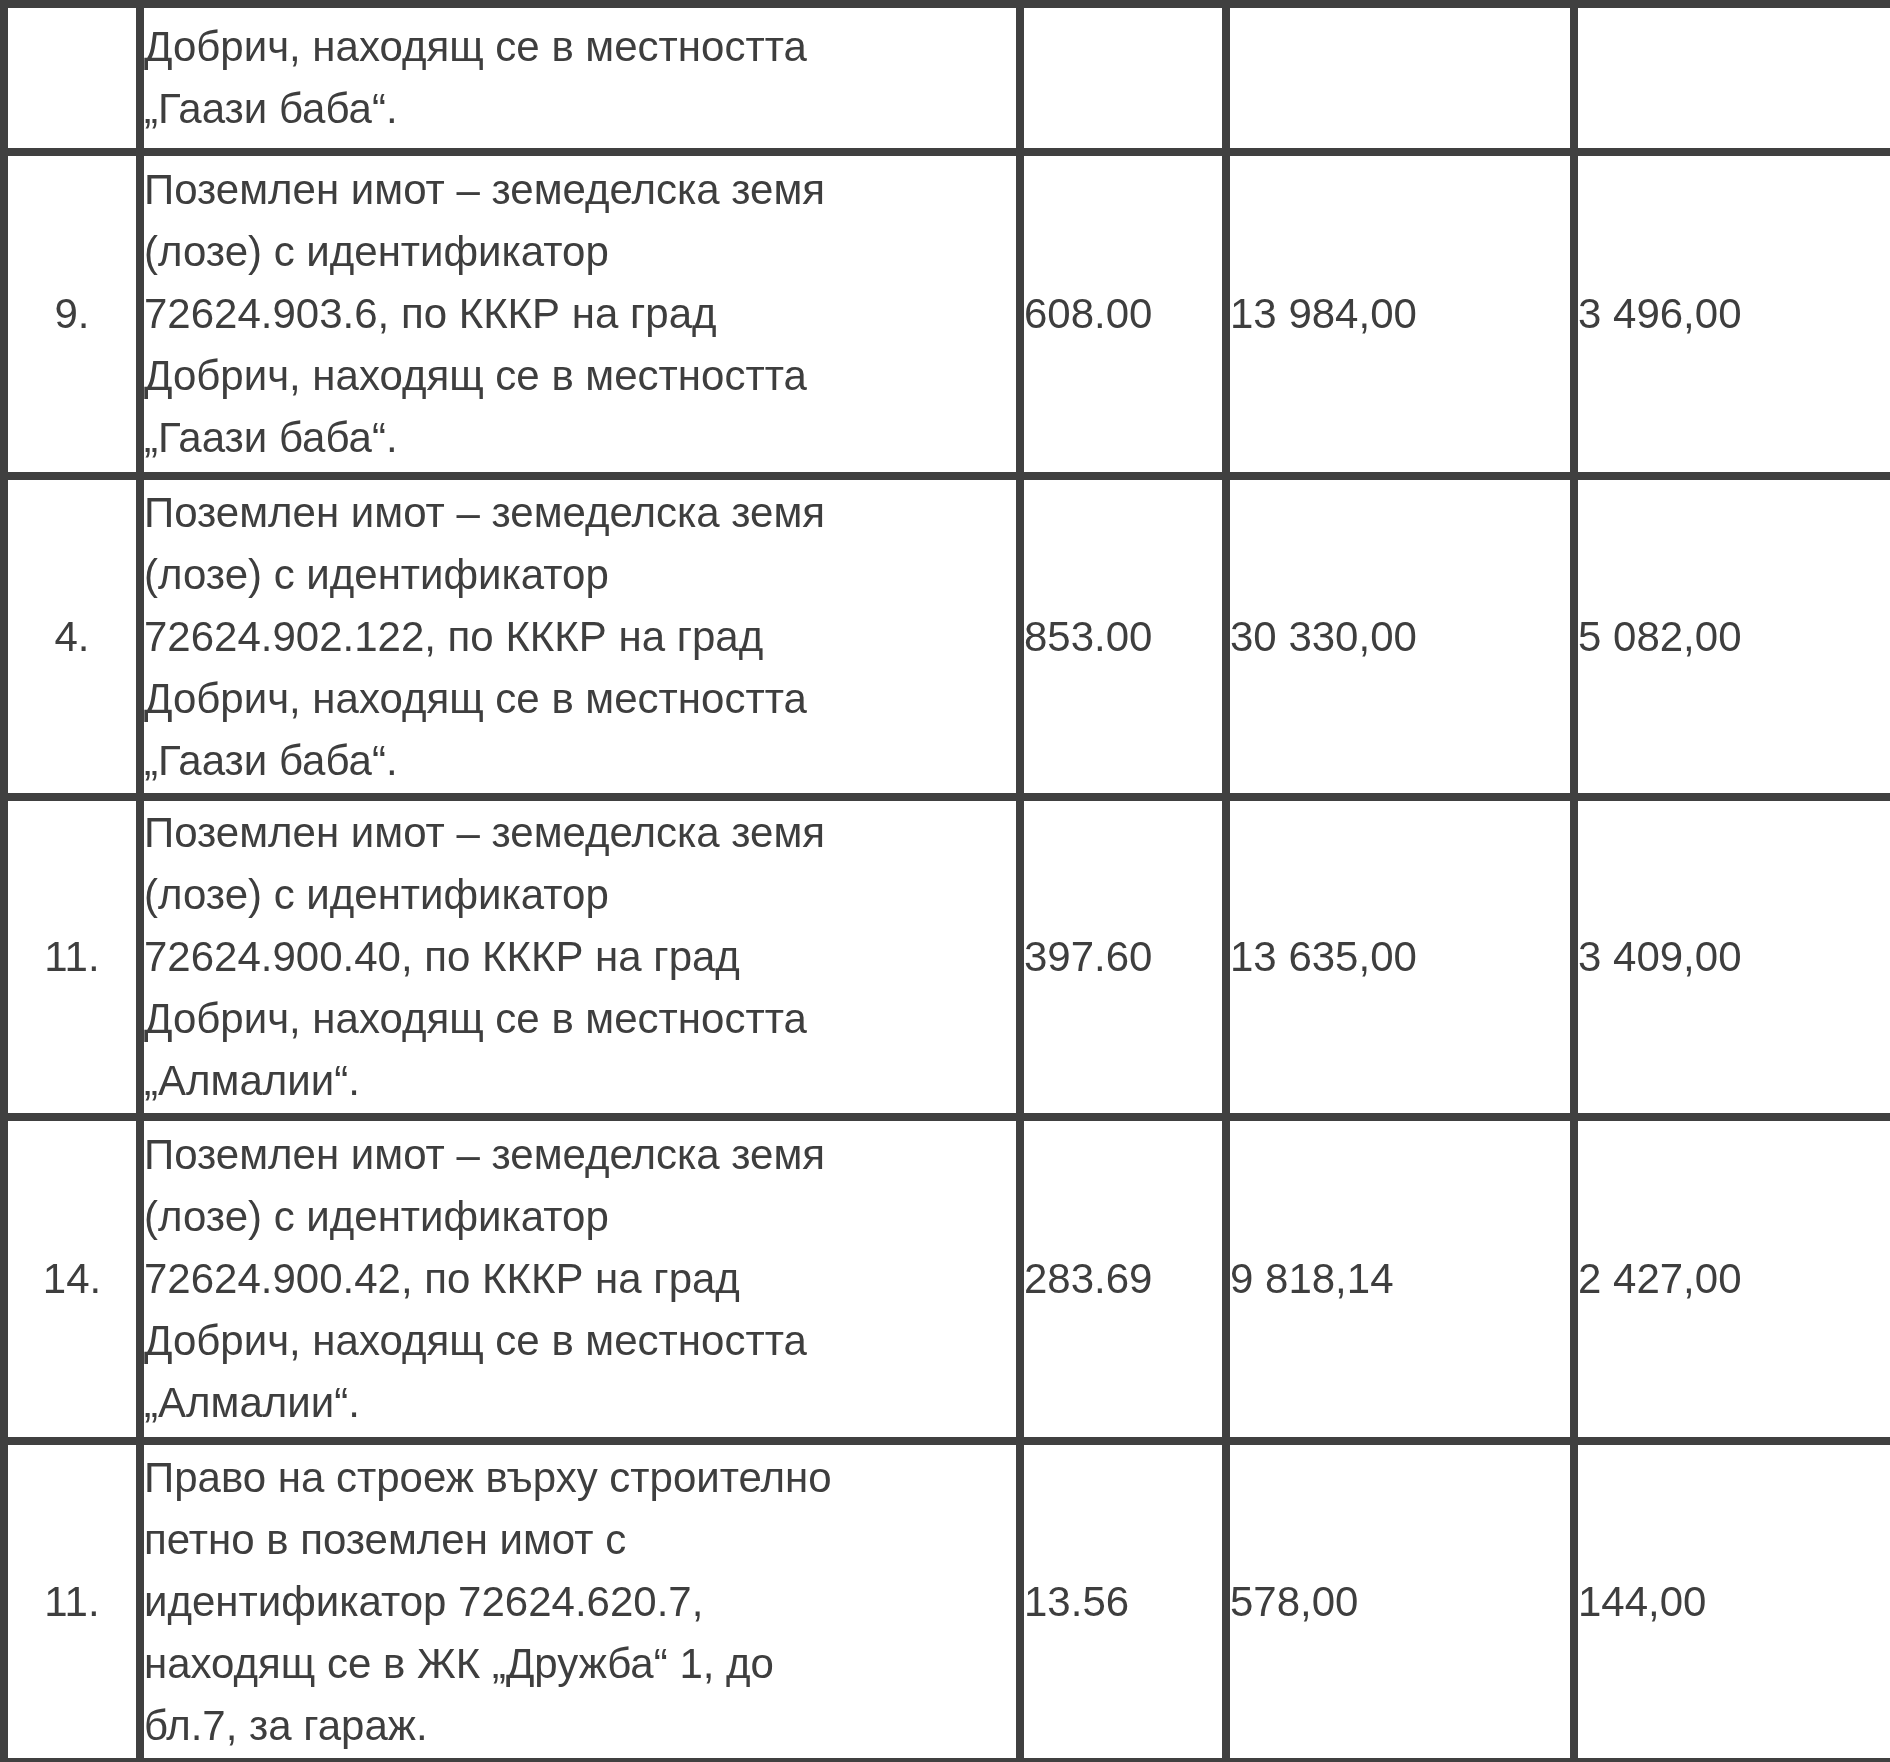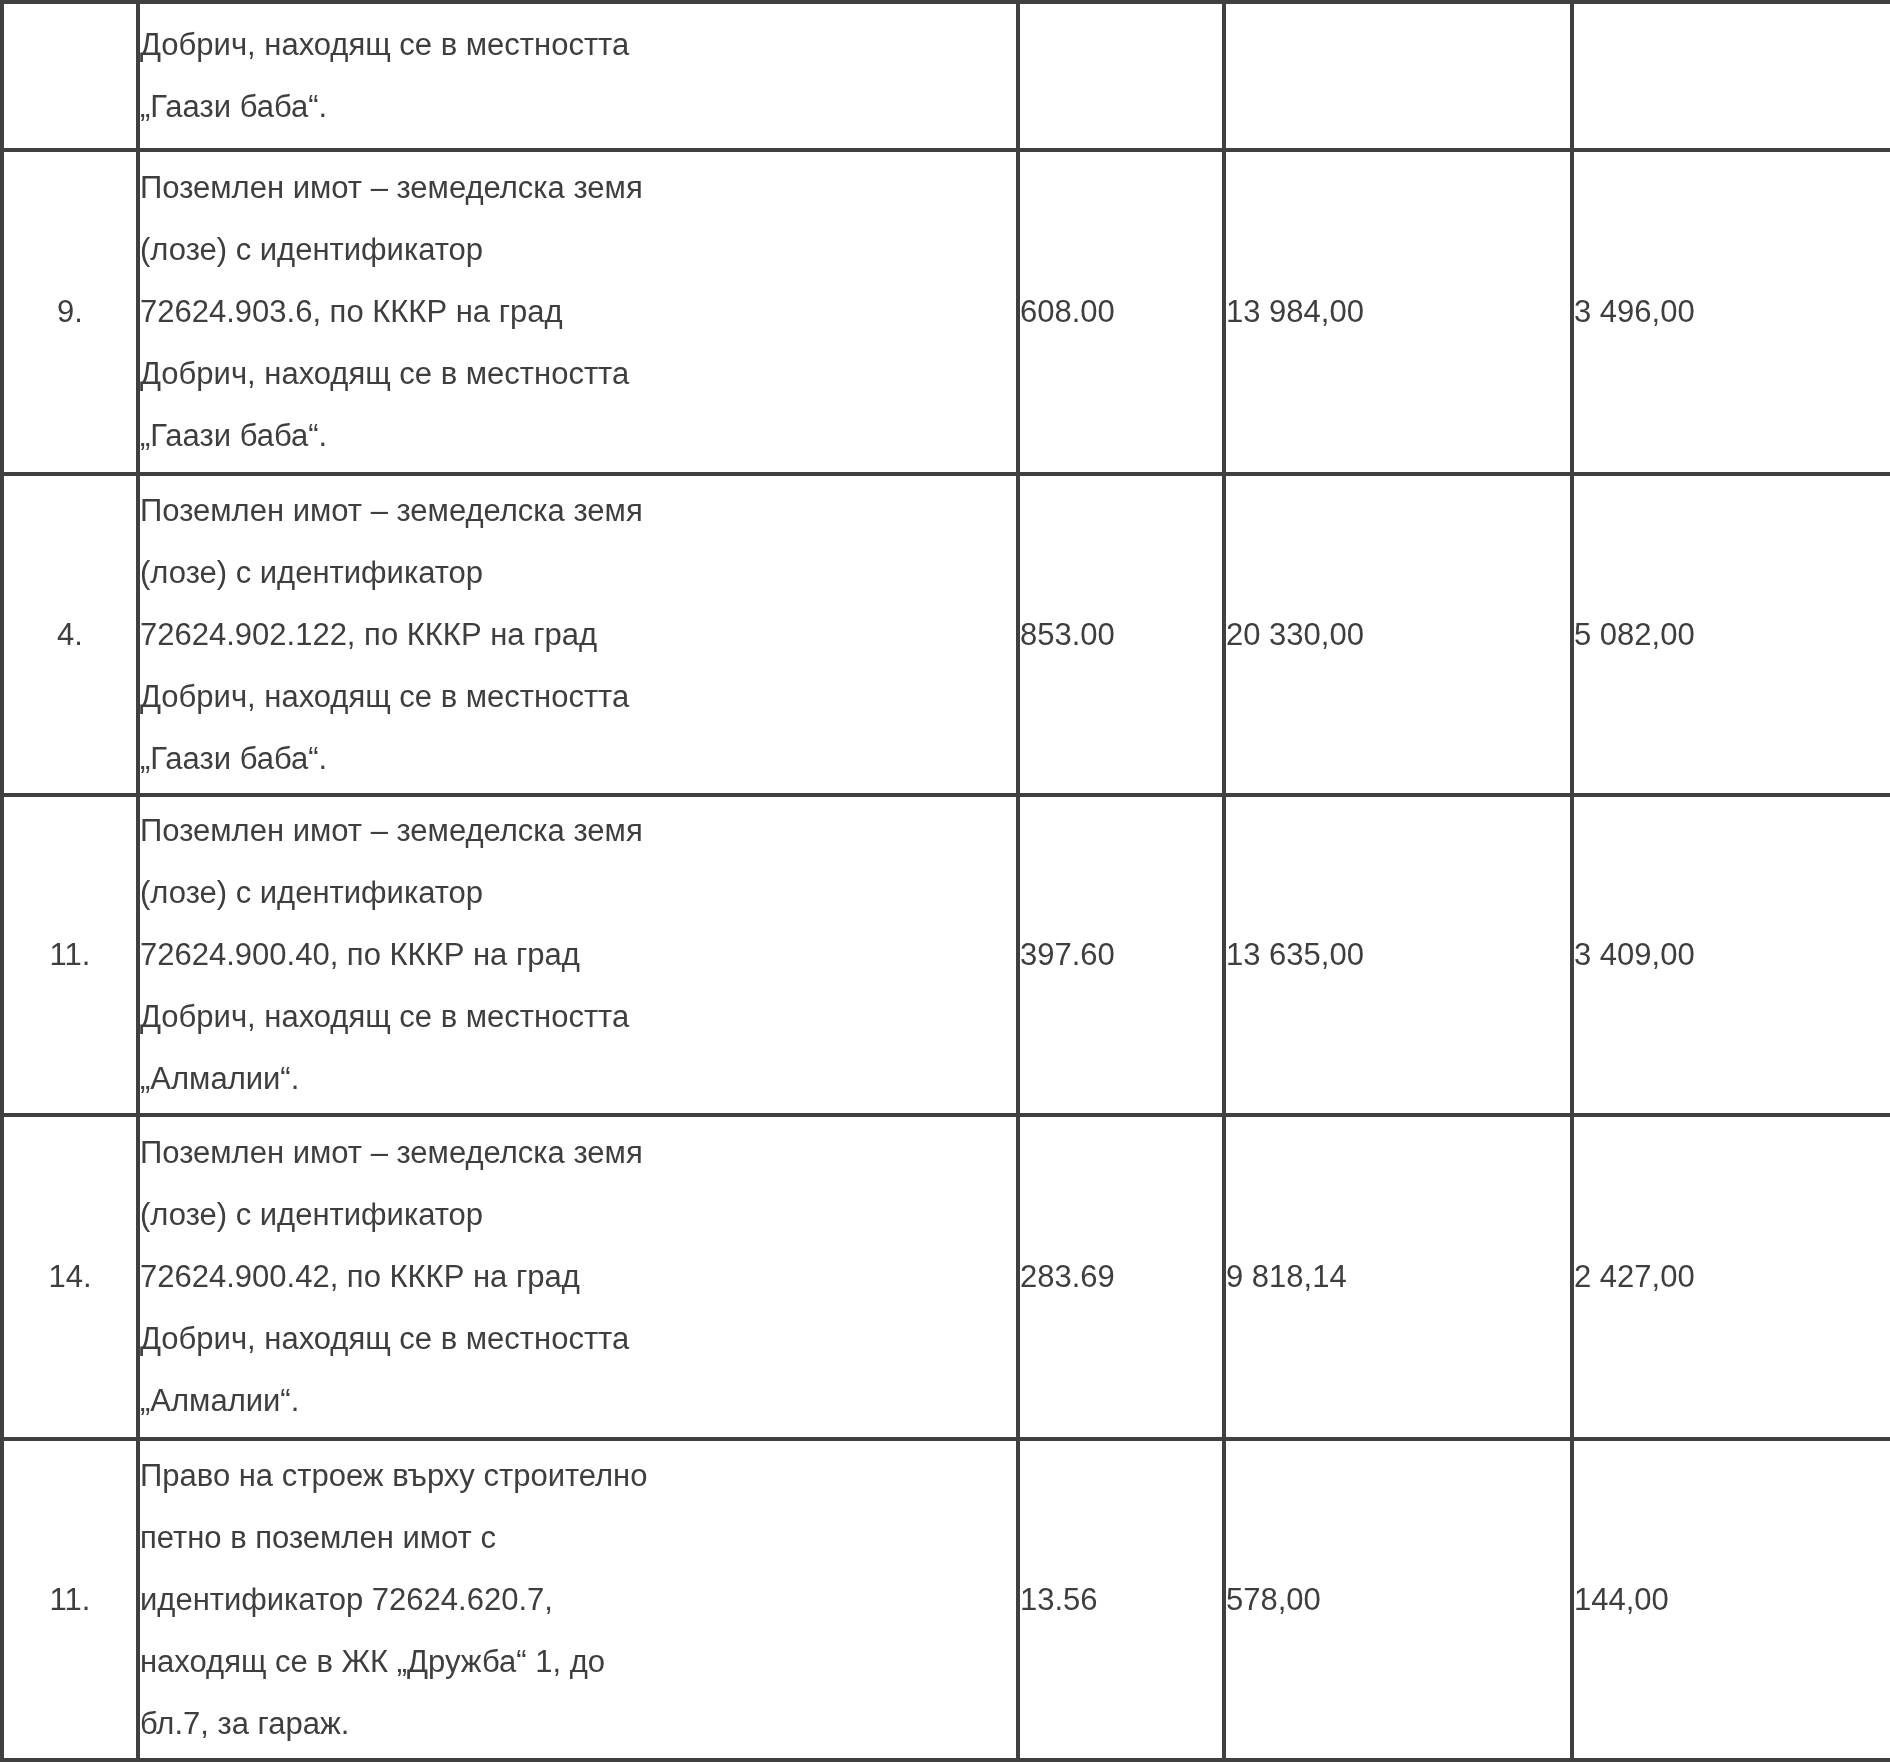--- a/index.html
+++ b/index.html
@@ -13,23 +13,23 @@
     font-family: "Liberation Sans", "DejaVu Sans", sans-serif;
     overflow: hidden;
   }
   table.doc-table {
     border-collapse: collapse;
     table-layout: fixed;
     width: 1890px;
     height: 1758px;
   }
   table.doc-table td {
-    border: 4px solid #404040;
+    border: 8px solid #404040;
     color: #3e3e3e;
-    font-size: 31px;
+    font-size: 42px;
     line-height: 62px;
     vertical-align: middle;
     overflow: hidden;
     padding: 0;
   }
   td.cell-num {
     text-align: center;
   }
   td.cell-desc {
     text-align: left;
@@ -73,21 +73,21 @@
       <td class="cell-val">3 496,00</td>
     </tr>
     <tr style="height:321px">
       <td class="cell-num">4.</td>
       <td class="cell-desc">Поземлен имот – земеделска земя
 (лозе) с идентификатор
 72624.902.122, по КККР на град
 Добрич, находящ се в местността
 „Гаази баба“.</td>
       <td class="cell-val">853.00</td>
-      <td class="cell-val">20 330,00</td>
+      <td class="cell-val">30 330,00</td>
       <td class="cell-val">5 082,00</td>
     </tr>
     <tr style="height:320px">
       <td class="cell-num">11.</td>
       <td class="cell-desc">Поземлен имот – земеделска земя
 (лозе) с идентификатор
 72624.900.40, по КККР на град
 Добрич, находящ се в местността
 „Алмалии“.</td>
       <td class="cell-val">397.60</td>

